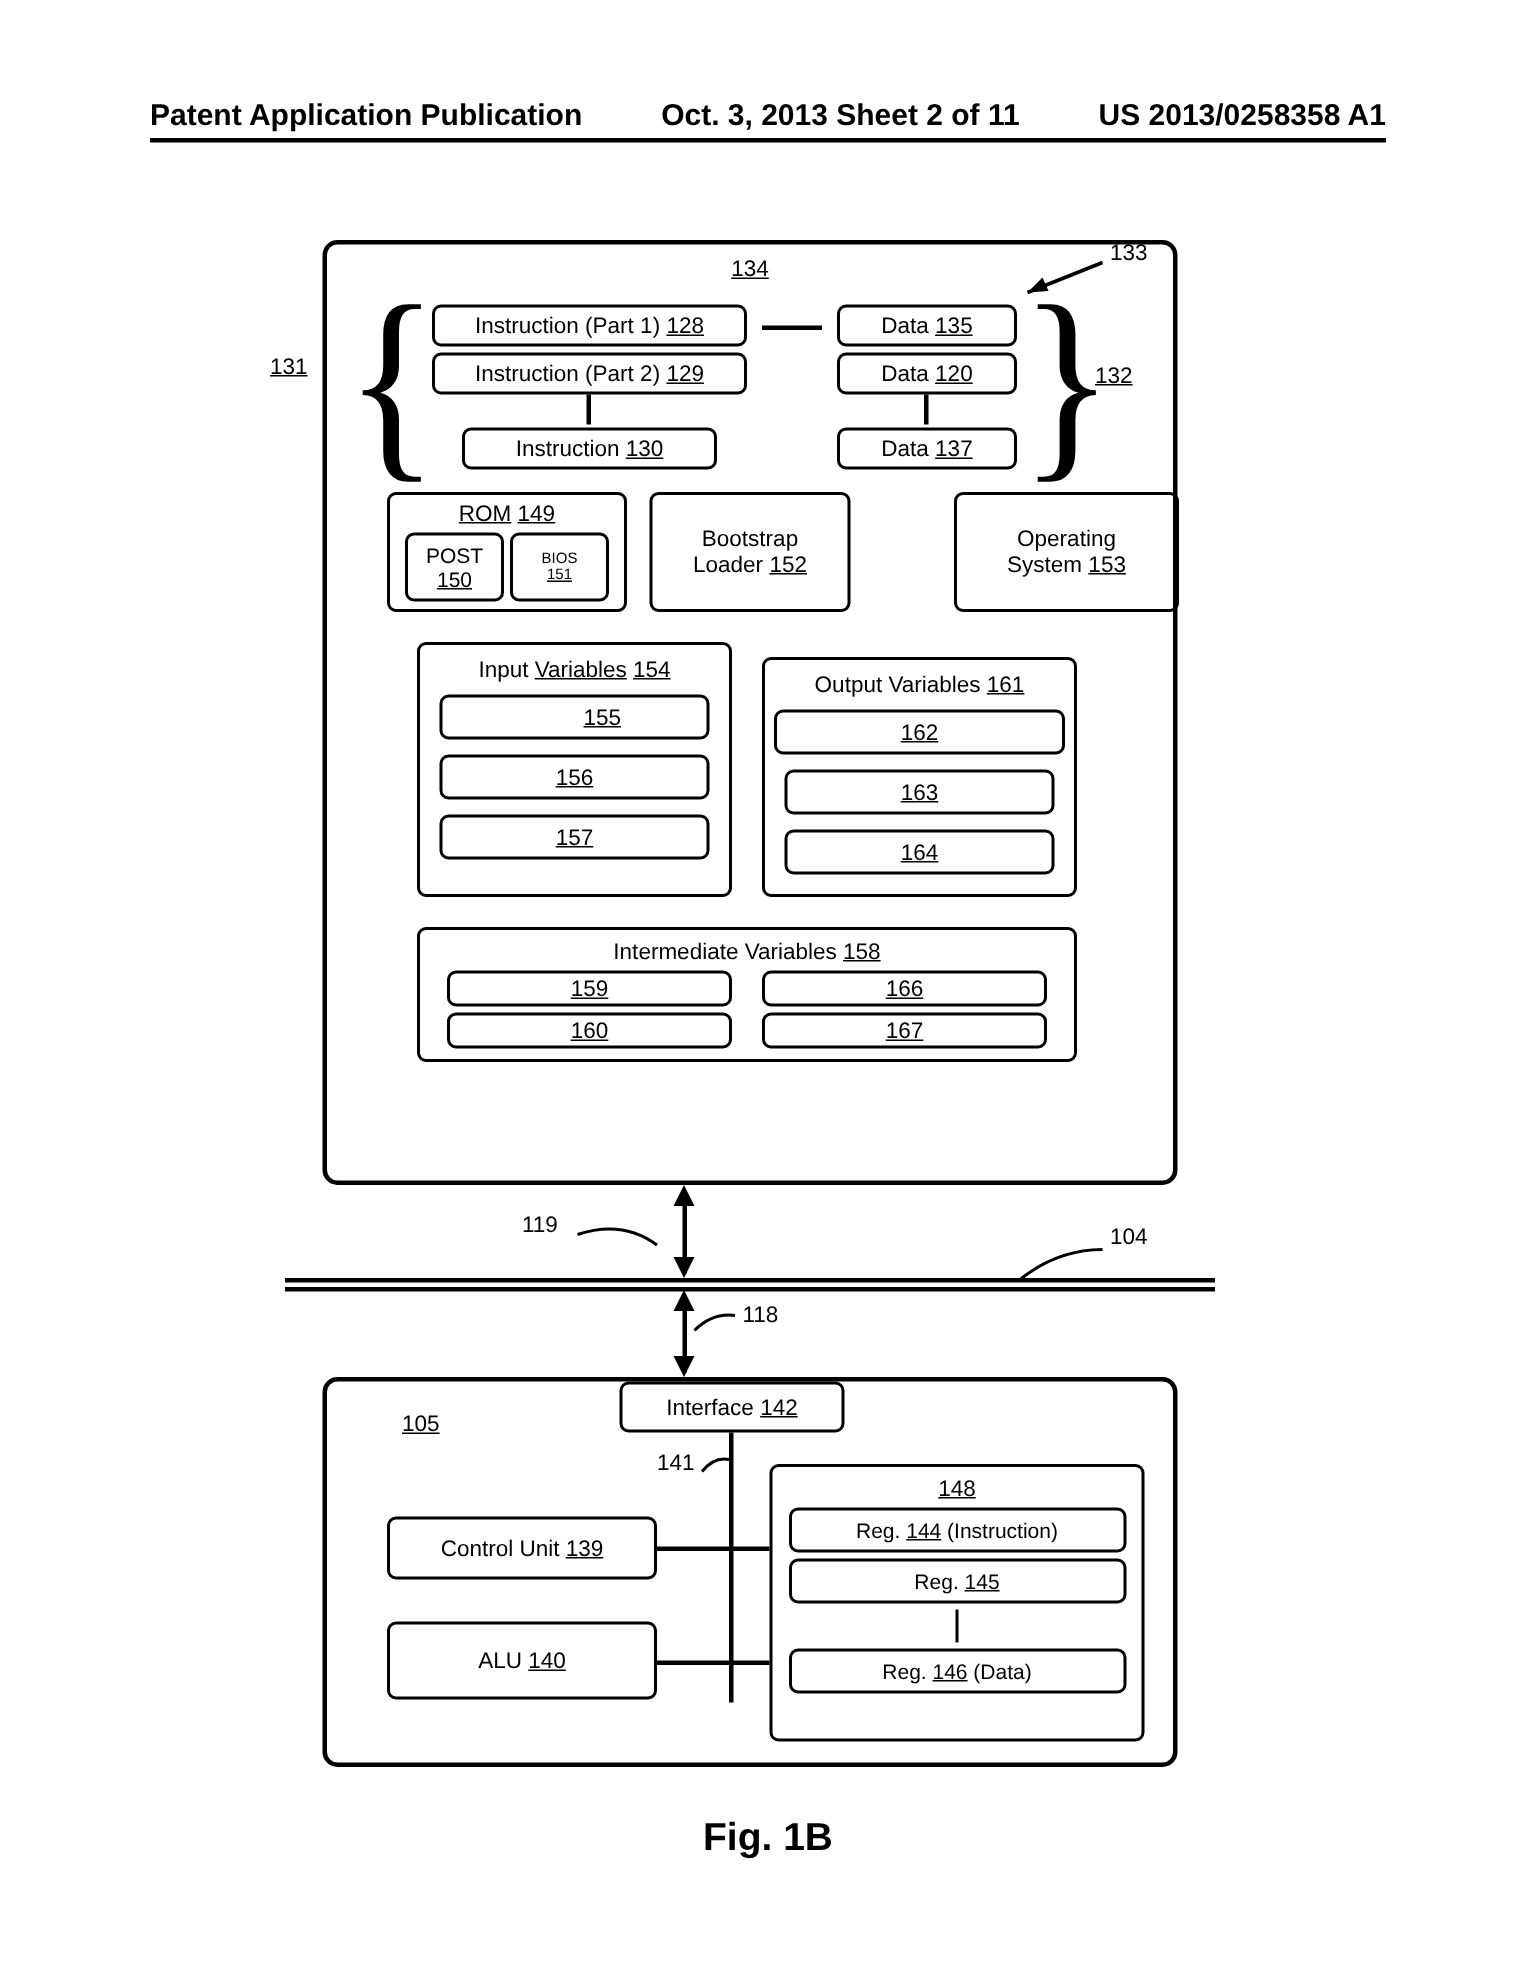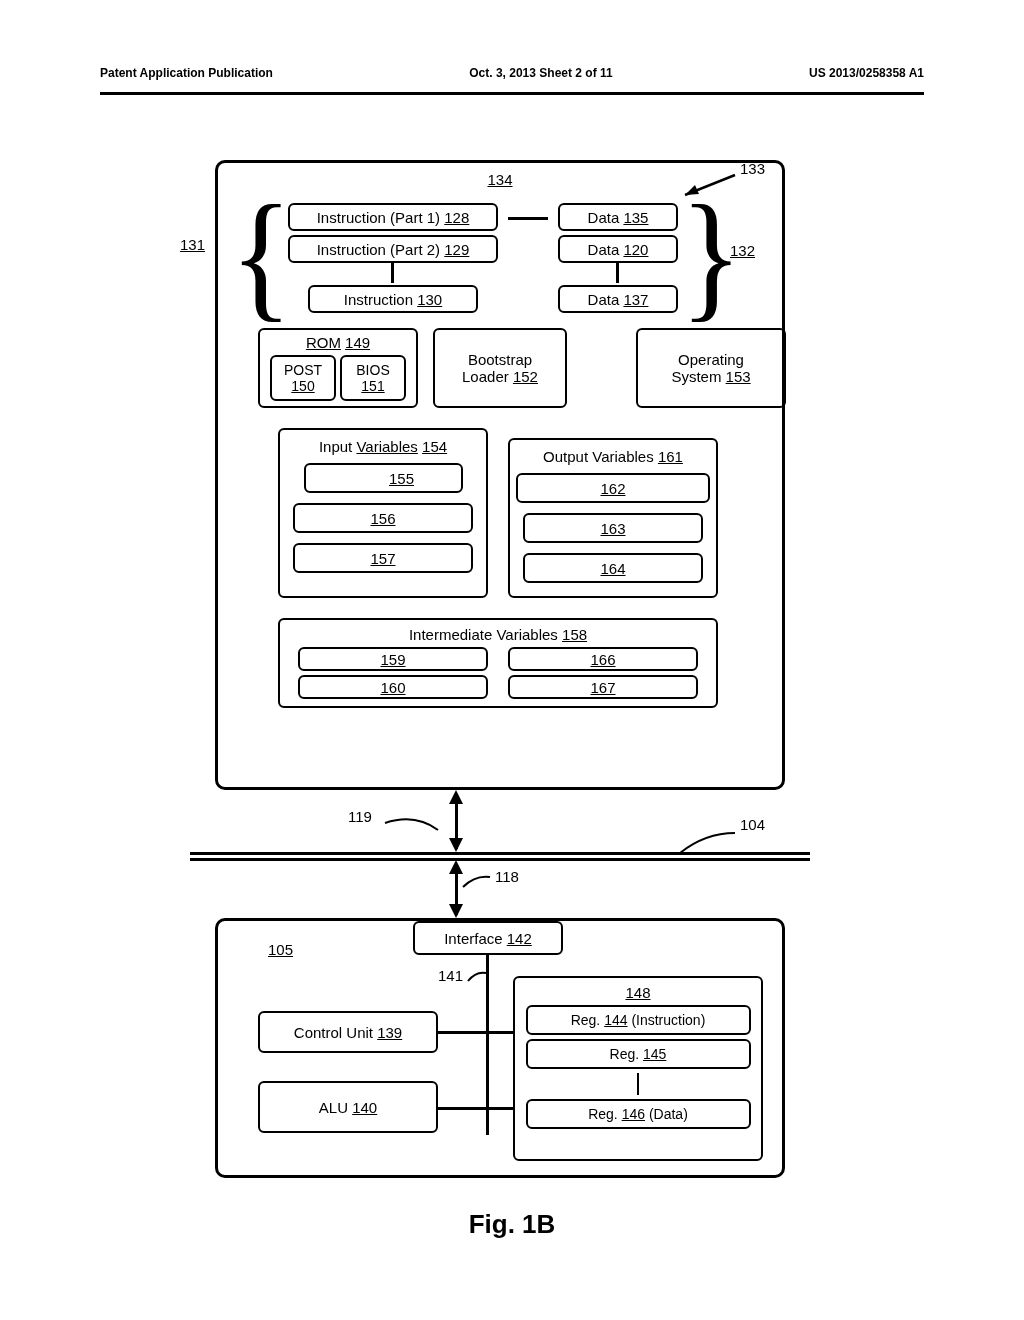--- a/index.html
+++ b/index.html
@@ -16,21 +16,21 @@
     height: 1320px;
     padding-top: 70px;
   }
   .header {
     position: absolute;
     top: 66px;
     left: 100px;
     right: 100px;
     display: flex;
     justify-content: space-between;
-    font-size: 12px;
+    font-size: 20px;
     font-weight: bold;
   }
   .header-rule {
     position: absolute;
     top: 92px;
     left: 100px;
     right: 100px;
     height: 3px;
     background: #000;
   }
@@ -161,38 +161,38 @@
 
     <div class="hconn" style="top:54px; left:290px; width:40px;"></div>
 
     <div class="abs sbox" style="top:165px; left:40px; width:160px; height:80px; flex-direction:column; justify-content:flex-start; padding-top:4px;">
       <div><span class="ref">ROM</span> <span class="ref">149</span></div>
       <div style="display:flex; gap:4px; margin-top:4px;">
         <div class="sbox" style="width:66px; height:46px; flex-direction:column; font-size:14px;">
           <span>POST</span>
               <span class="ref">150</span>
         </div>
-        <div class="sbox" style="width:66px; height:46px; flex-direction:column; font-size:14px;">
+        <div class="sbox" style="width:66px; height:46px; flex-direction:column; font-size:10px;">
           <span>BIOS</span>
               <span class="ref">151</span>
         </div>
       </div>
     </div>
     <div class="abs sbox" style="top:165px; left:215px; width:134px; height:80px; flex-direction:column;">
       <span>Bootstrap</span>
       <span><span>Loader</span> <span class="ref">152</span></span>
     </div>
     <div class="abs sbox" style="top:165px; left:370px; width:150px; height:80px; flex-direction:column;margin-left:48px;">
       <span>Operating</span>
       <span><span>System</span> <span class="ref">153</span></span>
     </div>
 
     <div class="abs sbox" style="top:265px; left:60px; width:210px; height:170px; flex-direction:column; justify-content:flex-start; padding:8px;">
       <div style="margin-bottom:8px;"><span>Input </span><span class="ref">Variables</span> <span class="ref">154</span></div>
-      <div class="sbox" style="width:159px; height:30px; margin-bottom:10px;padding-left:37px;">
+      <div class="sbox" style="width:180px; height:30px; margin-bottom:10px;padding-left:37px;">
             <span class="ref">155</span>
           </div>
       <div class="sbox" style="width:180px; height:30px; margin-bottom:10px;">
             <span class="ref">156</span>
           </div>
       <div class="sbox" style="width:180px; height:30px;">
             <span class="ref">157</span>
           </div>
     </div>
     <div class="abs sbox" style="top:275px; left:290px; width:210px; height:160px; flex-direction:column; justify-content:flex-start; padding:8px;">

